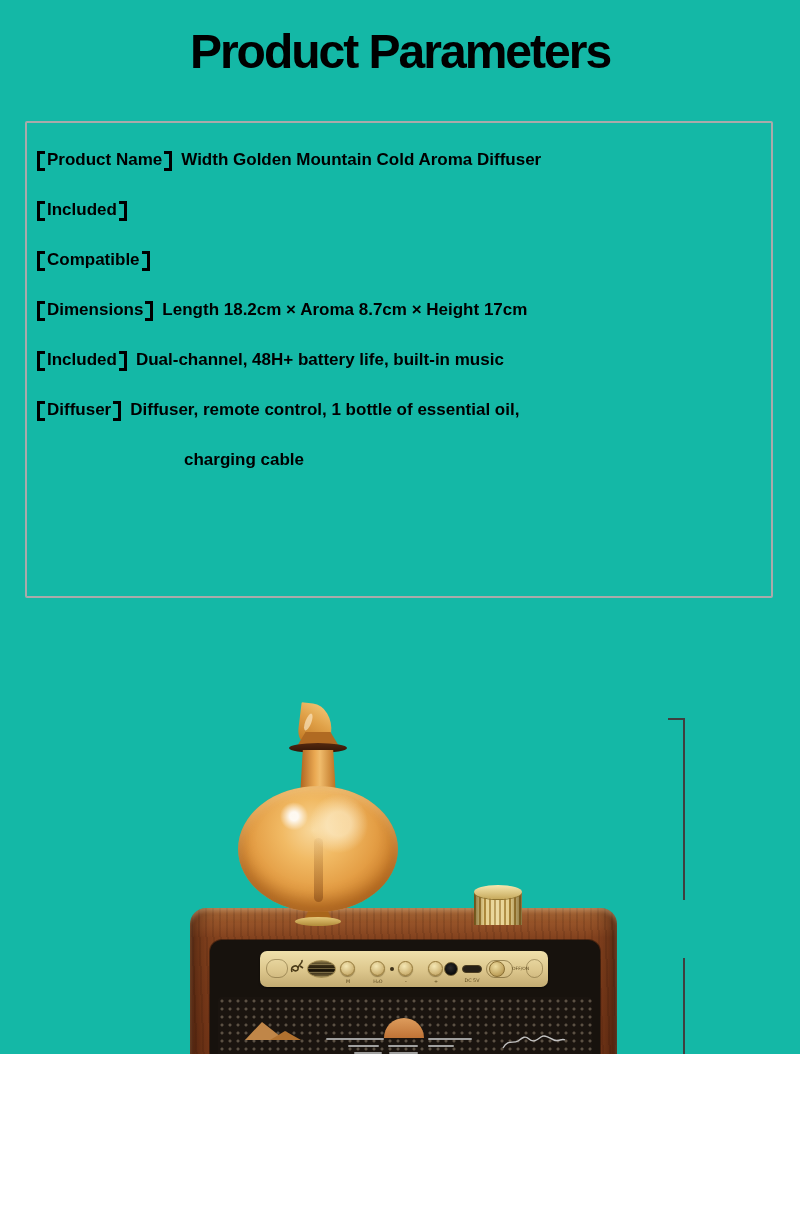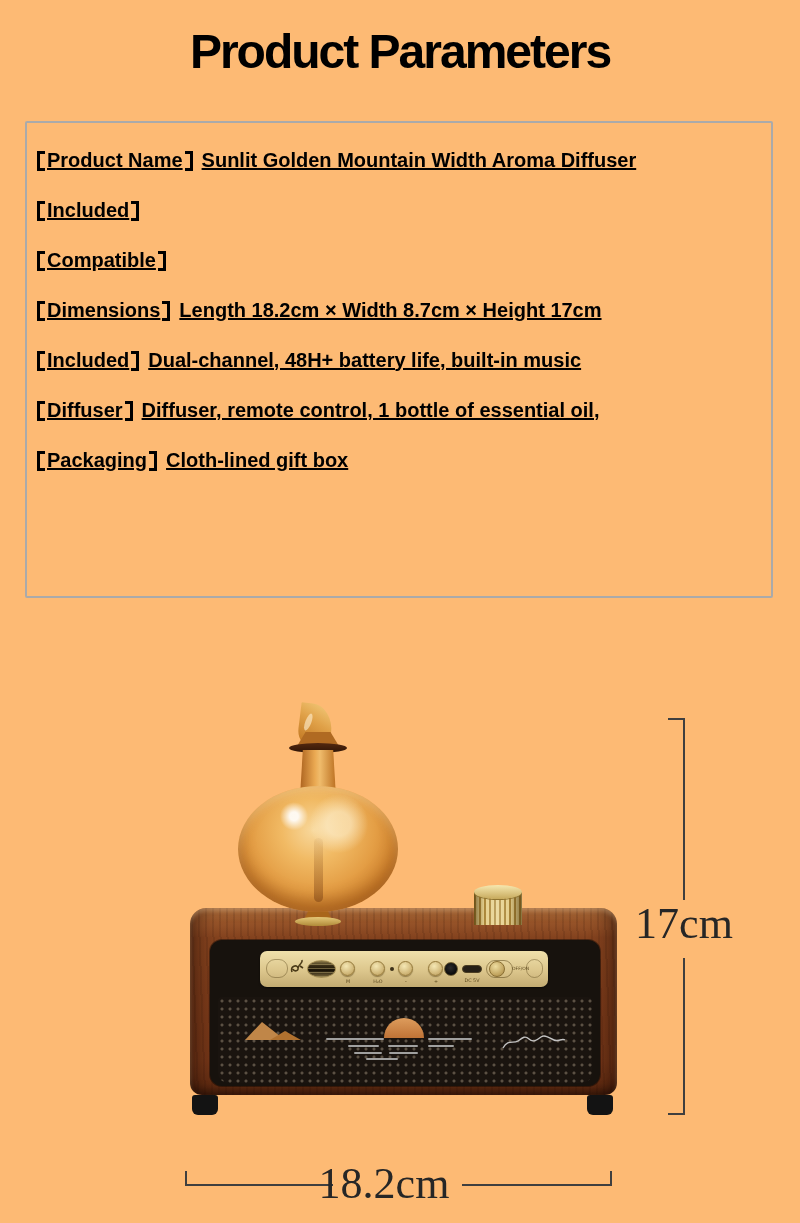--- a/index.html
+++ b/index.html
@@ -1,28 +1,28 @@
 <!DOCTYPE html>
 <html><head>
 <meta charset="utf-8">
 <style>
   html,body{margin:0;padding:0;background:#ffffff;}
-  .page{position:relative;width:800px;height:1223px;background:#fdba74;overflow:hidden;
+  .page{position:relative;width:800px;height:1054px;background:#14b8a6;overflow:hidden;
         font-family:"Liberation Sans",sans-serif;}
 
   
   .title{position:absolute;top:24px;left:0;width:800px;margin:0;text-align:center;
          font-size:48px;font-weight:700;letter-spacing:-2px;color:#000;}
 
   
   .spec-box{position:absolute;left:25px;top:121px;width:748px;height:477px;
             border:2px solid #aaaaaa;border-radius:2px;box-sizing:border-box;
             padding:12px 0 0 10px;}
   .row{height:50px;display:flex;align-items:center;
-       font-size:20px;font-weight:700;color:#000;white-space:nowrap;text-decoration:underline;}
+       font-size:17px;font-weight:700;color:#000;white-space:nowrap;}
   .row .val{margin-left:9px;}
   .row.cont{padding-left:138px;}
   .bk{display:inline-block;width:8px;height:20px;box-sizing:border-box;
       border-left:3px solid #000;border-top:3px solid #000;border-bottom:3px solid #000;
       margin-right:2px;transform:translateY(1px);}
   .bk.c{transform:translateY(1px) scaleX(-1);margin-right:0;margin-left:2px;}
   .lbl{display:inline-flex;align-items:center;}
 
   
   .figure{position:absolute;left:0;top:640px;width:800px;height:583px;}
@@ -154,21 +154,21 @@
 
   <h1 class="title">Product Parameters</h1>
 
   <div class="spec-box">
     <div class="row">
       <span class="lbl">
           <i class="bk"></i>
           <span>Product Name</span>
           <i class="bk c"></i>
         </span>
-      <span class="val">Sunlit Golden Mountain Width Aroma Diffuser</span>
+      <span class="val">Width Golden Mountain Cold Aroma Diffuser</span>
     </div>
     <div class="row">
       <span class="lbl">
           <i class="bk"></i>
           <span>Included</span>
           <i class="bk c"></i>
         </span>
     </div>
     <div class="row">
       <span class="lbl">
@@ -176,45 +176,40 @@
           <span>Compatible</span>
           <i class="bk c"></i>
         </span>
     </div>
     <div class="row">
       <span class="lbl">
           <i class="bk"></i>
           <span>Dimensions</span>
           <i class="bk c"></i>
         </span>
-      <span class="val">Length 18.2cm × Width 8.7cm × Height 17cm</span>
+      <span class="val">Length 18.2cm × Aroma 8.7cm × Height 17cm</span>
     </div>
     <div class="row">
       <span class="lbl">
           <i class="bk"></i>
           <span>Included</span>
           <i class="bk c"></i>
         </span>
       <span class="val">Dual-channel, 48H+ battery life, built-in music</span>
     </div>
     <div class="row">
       <span class="lbl">
           <i class="bk"></i>
           <span>Diffuser</span>
           <i class="bk c"></i>
         </span>
       <span class="val">Diffuser, remote control, 1 bottle of essential oil,</span>
     </div>
-    <div class="row">
-      <span class="lbl">
-          <i class="bk"></i>
-          <span>Packaging</span>
-          <i class="bk c"></i>
-        </span>
-      <span class="val">Cloth-lined gift box</span>
+    <div class="row cont">
+      <span class="val">charging cable</span>
     </div>
   </div>
 
   <div class="figure">
 
     <div class="flame">
       <div class="flame-hl"></div>
     </div>
     <div class="bulb-cap"></div>
     <div class="bulb-collar"></div>
@@ -270,21 +265,20 @@
       <div class="orn r"></div>
     </div>
 
     <div class="foot l"></div>
     <div class="foot r"></div>
 
     <div class="dim dimv-cap-t"></div>
     <div class="dim dimv1"></div>
     <div class="dim dimv2"></div>
     <div class="dim dimv-cap-b"></div>
-    <div class="dim-text h">17cm</div>
 
     <div class="dim dimh-cap-l"></div>
     <div class="dim dimh1"></div>
     <div class="dim dimh2"></div>
     <div class="dim dimh-cap-r"></div>
     <div class="dim-text w">18.2cm</div>
   </div>
 
 </div>
 

